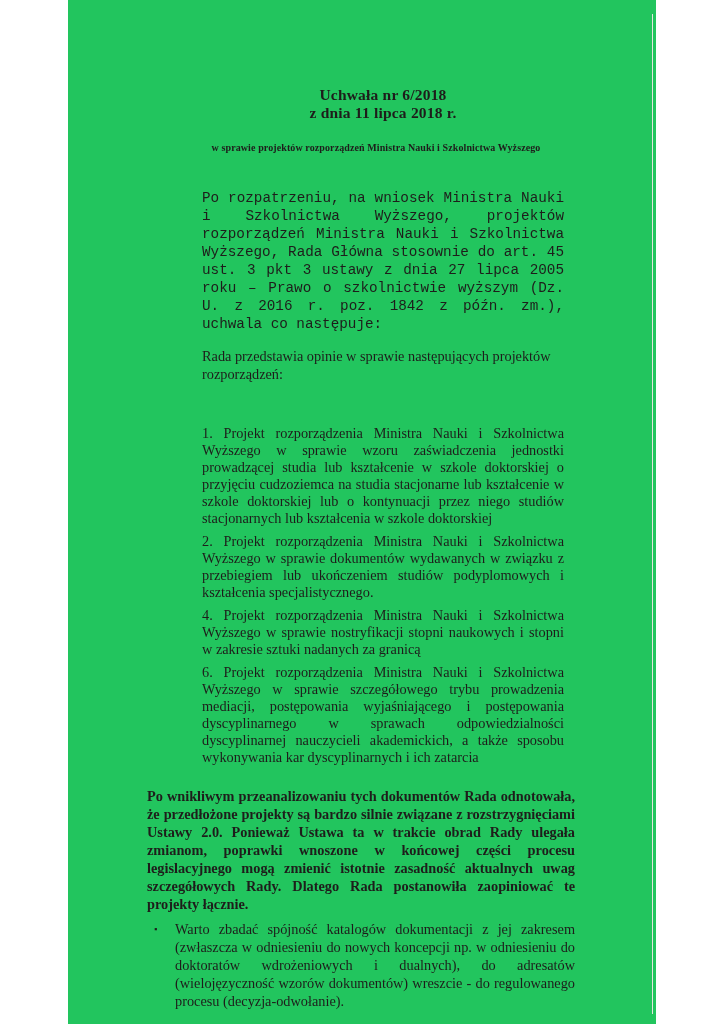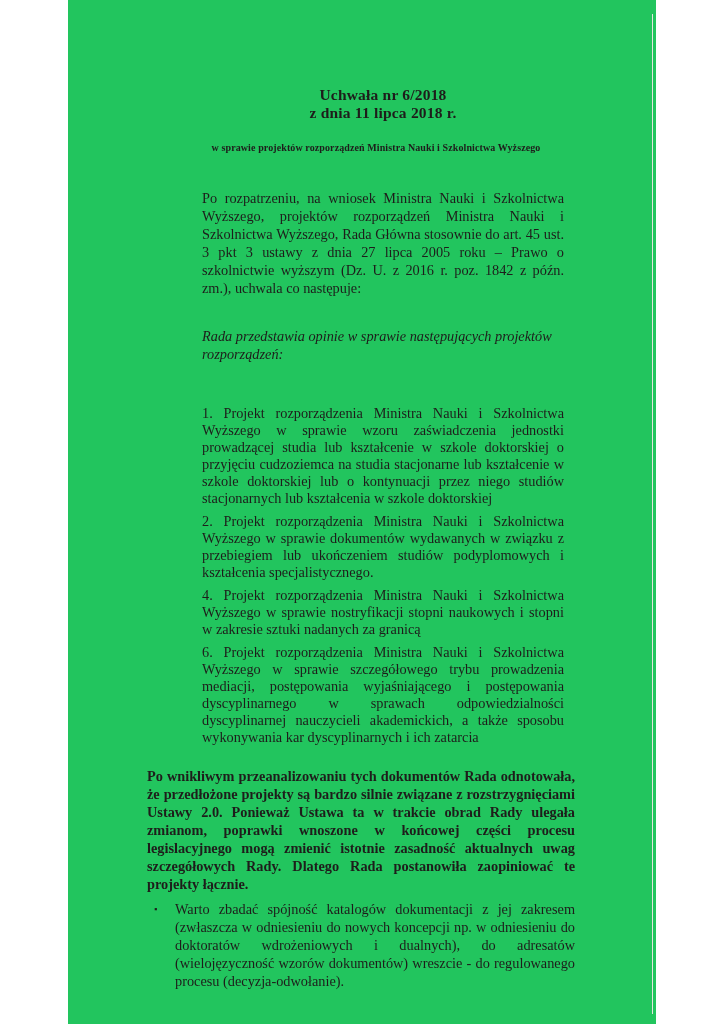--- a/index.html
+++ b/index.html
@@ -39,25 +39,25 @@
     line-height: 18px;
     letter-spacing: 0.1px;
   }
   .body-block {
     margin: 32px 92px 0 134px;
     font-size: 14.3px;
   }
   .preamble {
     line-height: 18px;
     text-align: justify;
+    font-family: Liberation Mono, monospace;
   }
   .intro {
-    margin-top: 30px;
+    margin-top: 14px;
     line-height: 18px;
-    font-style: italic;
   }
   .items { margin-top: 42px; }
   .item {
     line-height: 17px;
     text-align: justify;
     margin-bottom: 6px;
   }
   .conclusion-block {
     margin: 21px 81px 0 79px;
     font-size: 14.3px;

